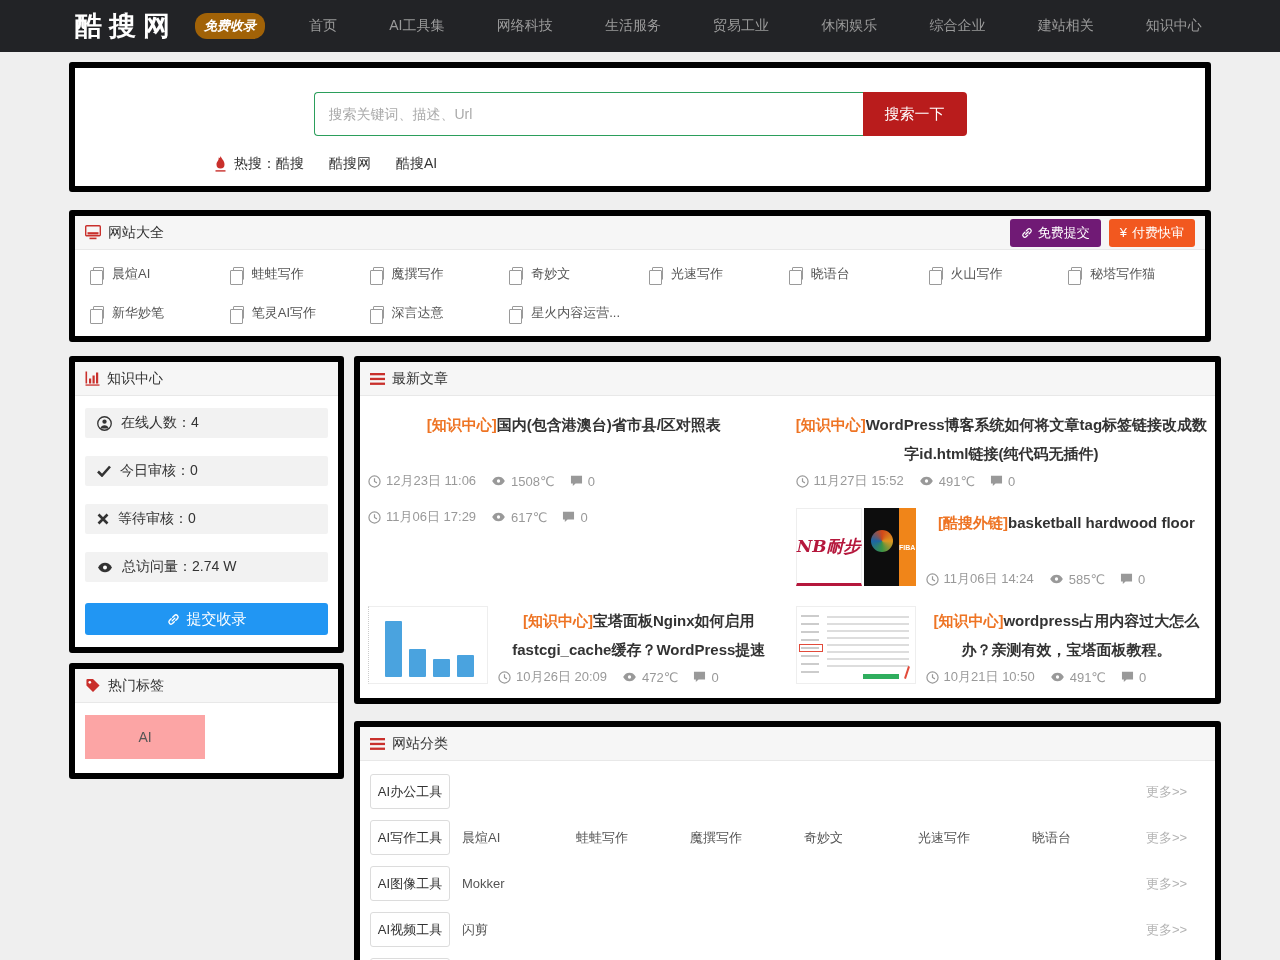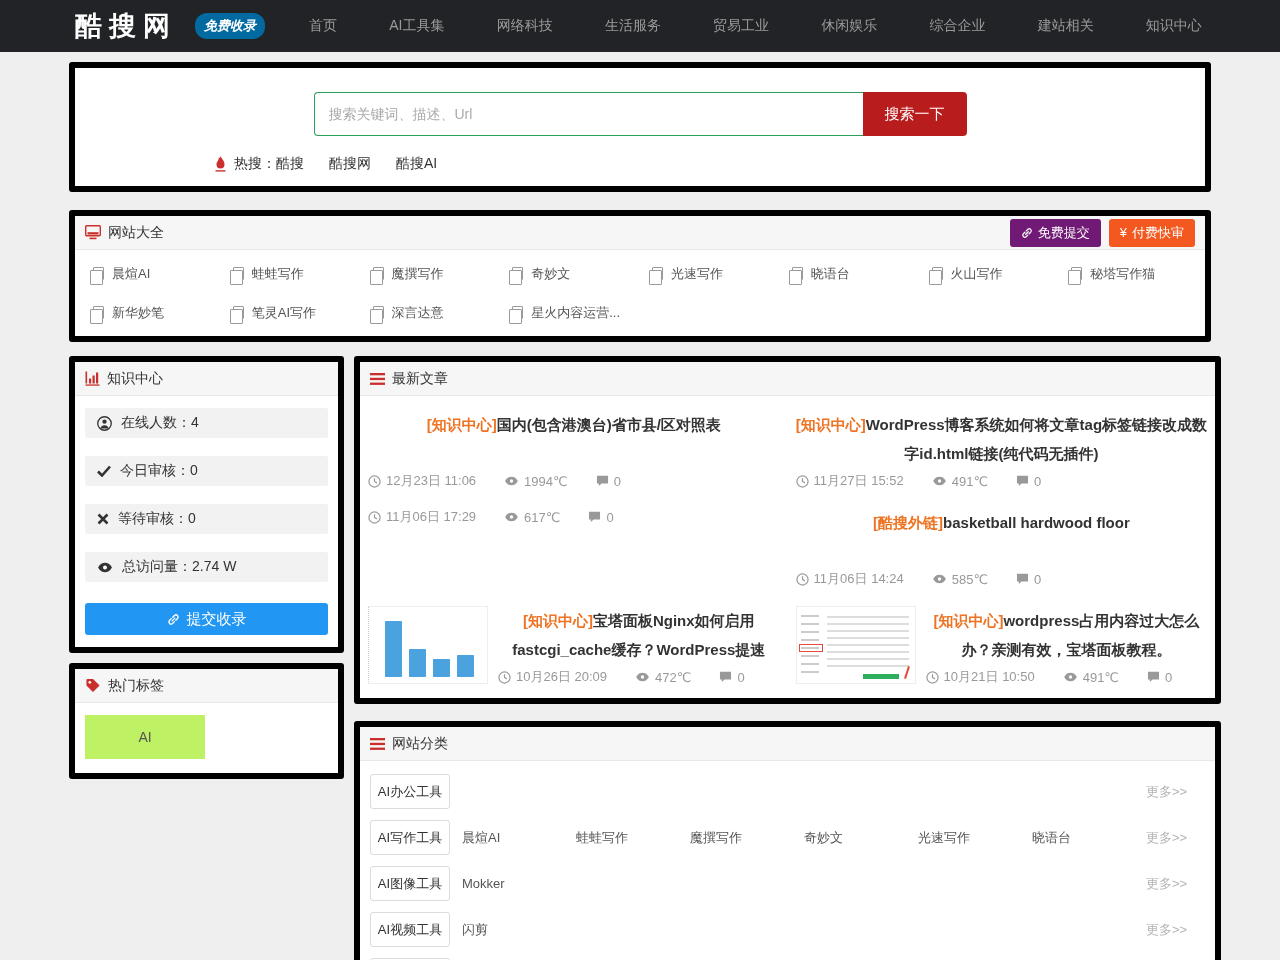--- a/index.html
+++ b/index.html
@@ -6,21 +6,21 @@
   html,body { margin:0; padding:0; }
   body {
     width:1280px; height:960px; overflow:hidden;
     background:#efefef;
     font-family:"Liberation Sans","DejaVu Sans",sans-serif;
     color:#333;
   }
   
   .navbar { height:52px; background:#222326; display:flex; align-items:center; padding-left:75px; }
   .logo { color:#fff; font-family:"DejaVu Serif",serif; font-weight:bold; font-size:27px; letter-spacing:7px; cursor:pointer; }
-  .badge { background:#0369a1; color:#fff; font-family:"DejaVu Serif",serif; font-weight:bold; font-style:italic;
+  .badge { background:#a16207; color:#fff; font-family:"DejaVu Serif",serif; font-weight:bold; font-style:italic;
     font-size:13px; padding:4px 9px; border-radius:12px; margin-left:18px; cursor:pointer; white-space:nowrap; }
   .nav-menu { flex:1; display:flex; justify-content:space-around; margin:0 52px 0 18px; }
   .nav-item { color:#9b9b9b; font-size:14px; text-decoration:none; cursor:pointer; white-space:nowrap; }
   
   .container { width:1142px; margin:0 auto; }
   .card { background:#fff; border:6px solid #000000; border-radius:3px; }
   .card-header { height:34px; background:#f6f6f6; border-bottom:1px solid #e8e8e8; display:flex; align-items:center;
     padding:0 10px; font-size:14px; color:#333; }
   .card-header .hicon { display:inline-flex; margin-right:7px; }
   
@@ -52,29 +52,29 @@
   .sidebar { width:275px; flex-shrink:0; display:flex; flex-direction:column; gap:10px; }
   .main { flex:1; display:flex; flex-direction:column; gap:17px; }
   
   .stats-body { padding:12px 10px; display:flex; flex-direction:column; gap:18px; }
   .stat-row { background:#f2f2f2; border-radius:2px; height:30px; display:flex; align-items:center; padding:0 12px;
     font-size:14px; color:#333; gap:9px; }
   .submit-btn { height:32px; background:#2196f3; color:#fff; border:none; border-radius:3px; font-size:15px;
     display:flex; align-items:center; justify-content:center; gap:7px; margin-top:3px; cursor:pointer; }
   
   .tags-body { padding:12px 10px 14px; }
-  .tag { width:120px; height:44px; background:#bef264; display:flex; align-items:center; justify-content:center;
+  .tag { width:120px; height:44px; background:#fca5a5; display:flex; align-items:center; justify-content:center;
     font-size:14px; color:#555; cursor:pointer; }
   
   .articles-body { padding:14px 8px 10px; display:grid; grid-template-columns:1fr 1fr; column-gap:16px; row-gap:16px;text-align:center; }
   .article { height:82px; display:flex; gap:10px; }
   .article-content { flex:1; display:flex; flex-direction:column; justify-content:space-between; min-width:0; }
   .article-title { font-size:15px; font-weight:bold; color:#333; line-height:29px; cursor:pointer; }
   .article-cat { color:#ee7424; }
-  .article-meta { display:flex; align-items:center; gap:28px; font-size:13px; color:#999; padding-bottom:2px; }
+  .article-meta { display:flex; align-items:center; gap:15px; font-size:13px; color:#999; padding-bottom:2px; }
   .meta-item { display:flex; align-items:center; gap:5px; }
   .thumb { width:120px; height:78px; flex-shrink:0; overflow:hidden; border:1px solid #eee; background:#fff; cursor:pointer; }
   
   .thumb-nb { display:flex; border:none; }
   .nb-left { width:66px; background:#fff; border:1px solid #eee; color:#b5173c; font-weight:bold; font-style:italic;
     font-family:"DejaVu Serif",serif; font-size:17px; display:flex; align-items:center; justify-content:center;
     border-bottom:3px solid #b5173c; }
   .nb-right { flex:1; background:#0d0d0d; position:relative; margin-left:2px; }
   .nb-ball { position:absolute; left:7px; top:22px; width:22px; height:22px; border-radius:50%;
     background:conic-gradient(#e84e1b,#f5a623,#3fa34d,#1d6fb8,#e84e1b); opacity:.9; }
@@ -327,21 +327,21 @@
                     </span>
                     <span>12月23日 11:06</span>
                   </span>
                 <span class="meta-item">
                     <span>
                       <svg width="15" height="10" viewBox="0 0 16 11">
                         <path d="M1 5.5C3 1.8 5.4.8 8 .8s5 1 7 4.7c-2 3.7-4.4 4.7-7 4.7S3 9.2 1 5.5z" fill="#999"></path>
                         <circle cx="8" cy="5.5" r="1.8" fill="#fff"></circle>
                       </svg>
                     </span>
-                    <span>1994℃</span>
+                    <span>1508℃</span>
                   </span>
                 <span class="meta-item">
                     <span>
                       <svg width="13" height="12" viewBox="0 0 14 13">
                         <path d="M1 .8h12v8.4H6L3 12V9.2H1z" fill="#999"></path>
                       </svg>
                     </span>
                     <span>0</span>
                   </span>
               </div>
@@ -409,20 +409,27 @@
                         <path d="M1 .8h12v8.4H6L3 12V9.2H1z" fill="#999"></path>
                       </svg>
                     </span>
                     <span>0</span>
                   </span>
               </div>
             </div>
           </div>
 
           <div class="article">
+            <div class="thumb thumb-nb">
+              <div class="nb-left">NB耐步</div>
+              <div class="nb-right">
+                <div class="nb-ball"></div>
+                <div class="fiba-strip">FIBA</div>
+              </div>
+            </div>
             <div class="article-content">
               <div class="article-title"><span class="article-cat">[酷搜外链]</span><span>basketball hardwood floor</span></div>
               <div class="article-meta">
                 <span class="meta-item">
                     <span>
                       <svg width="13" height="13" viewBox="0 0 14 14">
                         <circle cx="7" cy="7" r="6" fill="none" stroke="#999" stroke-width="1.3"></circle>
                         <path d="M7 3.5V7l2.6 1.5" stroke="#999" stroke-width="1.3" fill="none"></path>
                       </svg>
                     </span>

